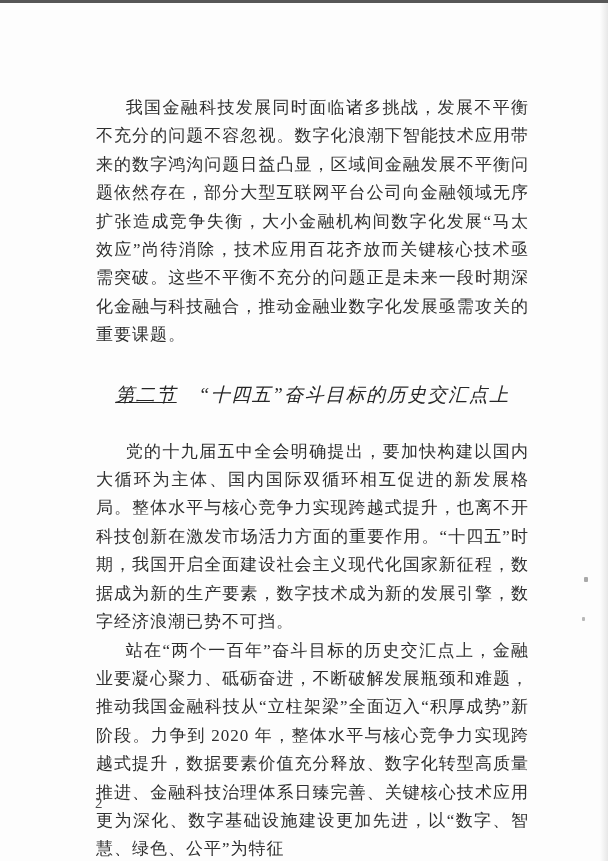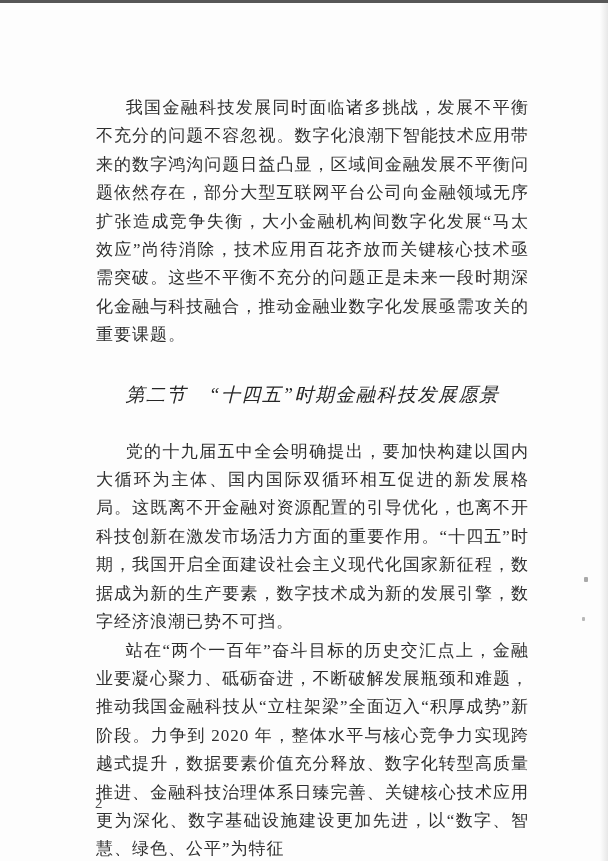--- a/index.html
+++ b/index.html
@@ -51,20 +51,21 @@
     text-align: center;
     font-size: 19px;
     line-height: 28px;
     color: #262626;
     letter-spacing: 1.5px;
     font-style: italic; 
     white-space: nowrap;
   }
   .heading .section-label {
     margin-right: 22px;
+    text-decoration: underline;
   }
   .page-number {
     position: absolute;
     left: 95px;
     top: 793px;
     font-size: 15px;
     line-height: 20px;
     color: #4a4a4a;
     letter-spacing: 0;
   }
@@ -91,24 +92,24 @@
 </head>
 <body>
 
 <div class="scan-top-bar"></div>
 <div class="scan-right-edge"></div>
 
 <div class="content">
   <p class="para">我国金融科技发展同时面临诸多挑战，发展不平衡不充分的问题不容忽视。数字化浪潮下智能技术应用带来的数字鸿沟问题日益凸显，区域间金融发展不平衡问题依然存在，部分大型互联网平台公司向金融领域无序扩张造成竞争失衡，大小金融机构间数字化发展“马太效应”尚待消除，技术应用百花齐放而关键核心技术亟需突破。这些不平衡不充分的问题正是未来一段时期深化金融与科技融合，推动金融业数字化发展亟需攻关的重要课题。</p>
 
   <div class="heading">
-    <span class="section-label">第二节</span><span>“十四五”时期金融科技发展愿景</span>
+    <span class="section-label">第二节</span><span>“十四五”奋斗目标的历史交汇点上</span>
   </div>
 
-  <p class="para">党的十九届五中全会明确提出，要加快构建以国内大循环为主体、国内国际双循环相互促进的新发展格局。这既离不开金融对资源配置的引导优化，也离不开科技创新在激发市场活力方面的重要作用。“十四五”时期，我国开启全面建设社会主义现代化国家新征程，数据成为新的生产要素，数字技术成为新的发展引擎，数字经济浪潮已势不可挡。</p>
+  <p class="para">党的十九届五中全会明确提出，要加快构建以国内大循环为主体、国内国际双循环相互促进的新发展格局。整体水平与核心竞争力实现跨越式提升，也离不开科技创新在激发市场活力方面的重要作用。“十四五”时期，我国开启全面建设社会主义现代化国家新征程，数据成为新的生产要素，数字技术成为新的发展引擎，数字经济浪潮已势不可挡。</p>
 
   <p class="para">站在“两个一百年”奋斗目标的历史交汇点上，金融业要凝心聚力、砥砺奋进，不断破解发展瓶颈和难题，推动我国金融科技从“立柱架梁”全面迈入“积厚成势”新阶段。力争到 2020 年，整体水平与核心竞争力实现跨越式提升，数据要素价值充分释放、数字化转型高质量推进、金融科技治理体系日臻完善、关键核心技术应用更为深化、数字基础设施建设更加先进，以“数字、智慧、绿色、公平”为特征</p>
 </div>
 
 <div class="page-number">2</div>
 
 <div class="speck speck-1"></div>
 <div class="speck speck-2"></div>
 
 </body></html>

